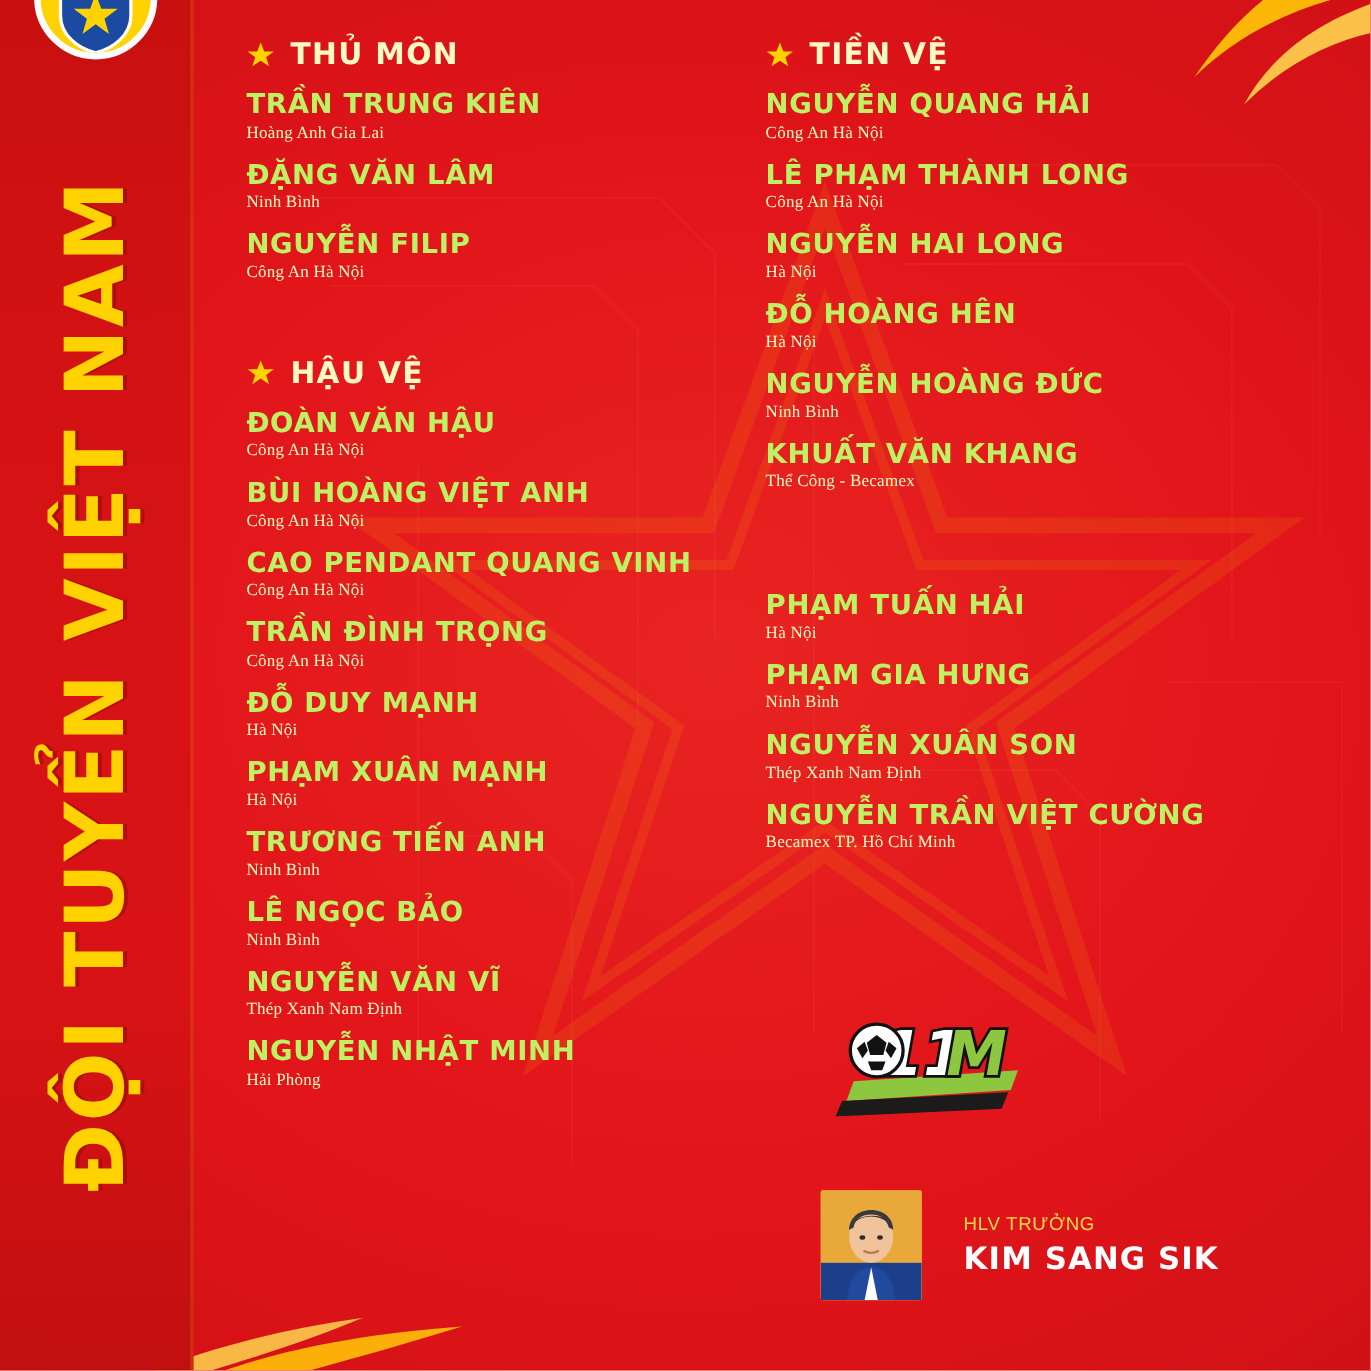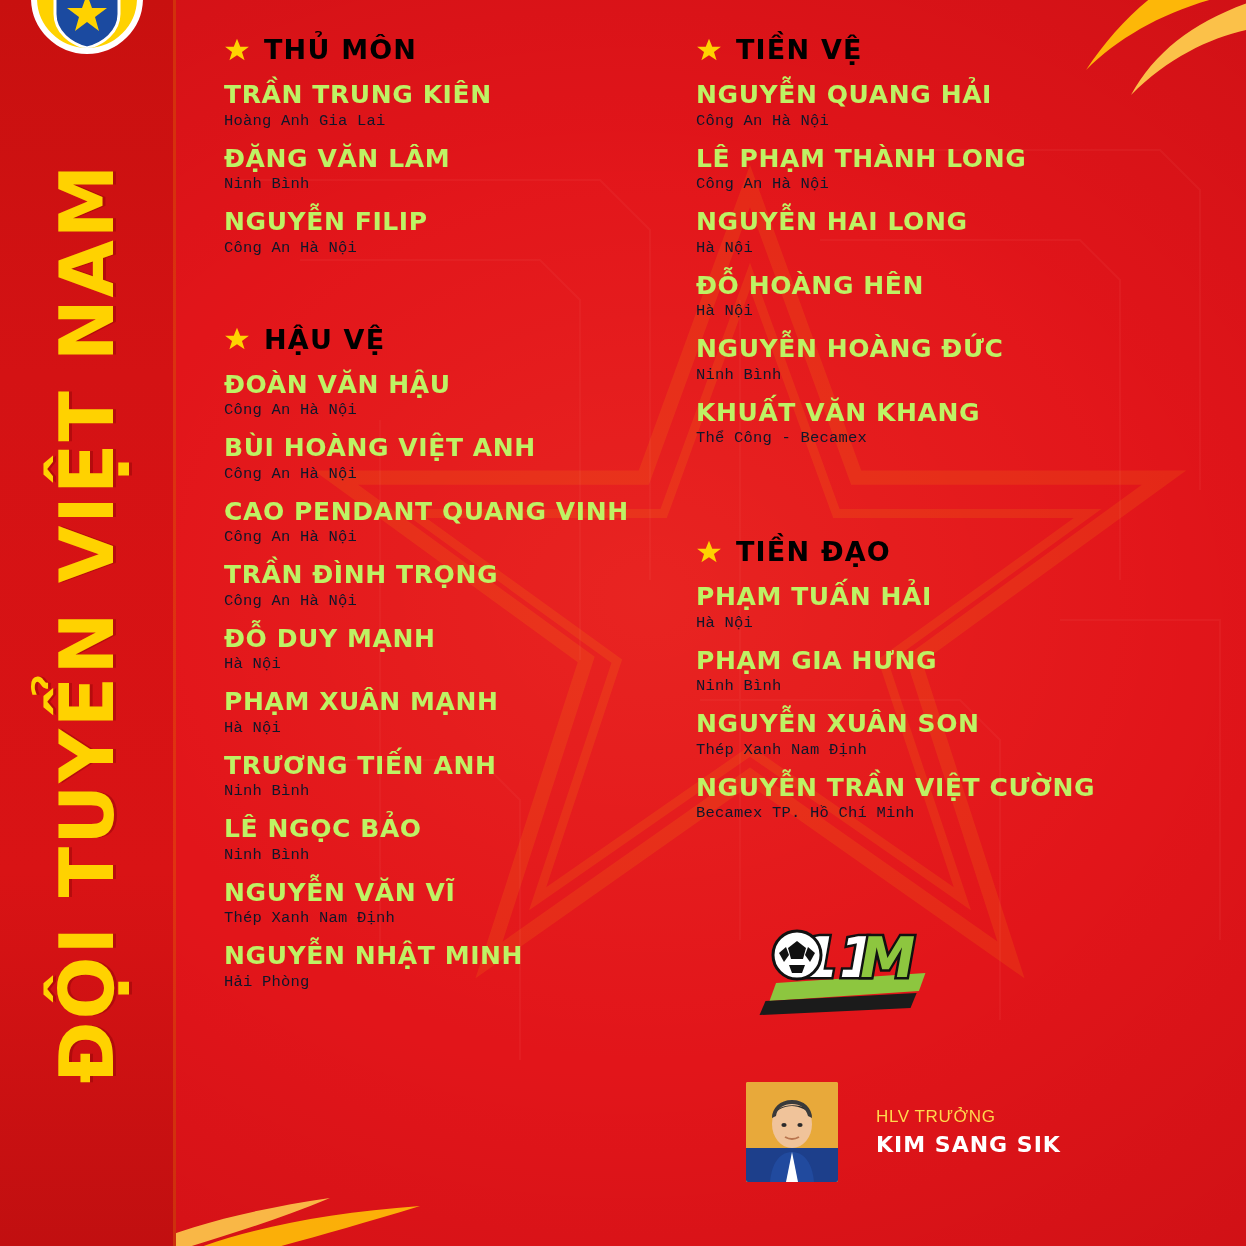--- a/index.html
+++ b/index.html
@@ -114,44 +114,44 @@
 
   .section { margin-bottom: 10px; }
   .section-head {
     display: flex;
     align-items: center;
     gap: 14px;
     margin-bottom: 16px;
   }
   .star-icon { width: 26px; height: 26px; flex: 0 0 26px; }
   .section-title {
-    color: #000000;
+    color: #fef9c3;
     font-size: 27px;
     font-weight: 800;
     letter-spacing: 1.2px;
     font-family: "DejaVu Sans", sans-serif;
     text-transform: uppercase;
   }
   .player { margin-bottom: 15px; }
   .player-name {
     color: #bef264;
     font-size: 25px;
     font-weight: 700;
     letter-spacing: 0.6px;
     line-height: 1.1;
     font-family: "DejaVu Sans", sans-serif;
     text-transform: uppercase;
   }
   .player-club {
-    color: #0f172a;
+    color: #fef9c3;
     font-size: 15.5px;
     font-weight: 400;
     letter-spacing: 0.2px;
     margin-top: 3px;
-    font-family: Liberation Mono, monospace;
+    font-family: Liberation Serif, serif;
   }
 
   .gap-mid { height: 52px; }
   .gap-mid-right { height: 74px; }
 
   
   .brand {
     position: absolute;
     left: 573px;
     top: 905px;
@@ -178,21 +178,21 @@
   }
   .coach-role {
     color: #ffd94d;
     font-size: 17px;
     letter-spacing: 0.6px;
     margin-bottom: 5px;
     font-family: "Liberation Sans", sans-serif;
   }
   .coach-name {
     color: #ffffff;
-    font-size: 22px;
+    font-size: 28px;
     font-weight: 800;
     letter-spacing: 1px;
     font-family: "DejaVu Sans", sans-serif;
     text-transform: uppercase;
   }
 </style>
 </head>
 <body>
 
 <div id="root">
@@ -347,26 +347,20 @@
         </div>
         <div class="player">
           <div class="player-name">KHUẤT VĂN KHANG</div>
           <div class="player-club">Thể Công - Becamex</div>
         </div>
       </div>
 
       <div class="gap-mid-right"></div>
 
       <div class="section">
-        <div class="section-head">
-          <svg class="star-icon" viewBox="0 0 24 24">
-            <polygon points="12,1.5 15,9 23,9 16.6,13.8 19,21.5 12,16.8 5,21.5 7.4,13.8 1,9 9,9" fill="#ffd200"></polygon>
-          </svg>
-          <div class="section-title">TIỀN ĐẠO</div>
-        </div>
         <div class="player">
           <div class="player-name">PHẠM TUẤN HẢI</div>
           <div class="player-club">Hà Nội</div>
         </div>
         <div class="player">
           <div class="player-name">PHẠM GIA HƯNG</div>
           <div class="player-club">Ninh Bình</div>
         </div>
         <div class="player">
           <div class="player-name">NGUYỄN XUÂN SON</div>

